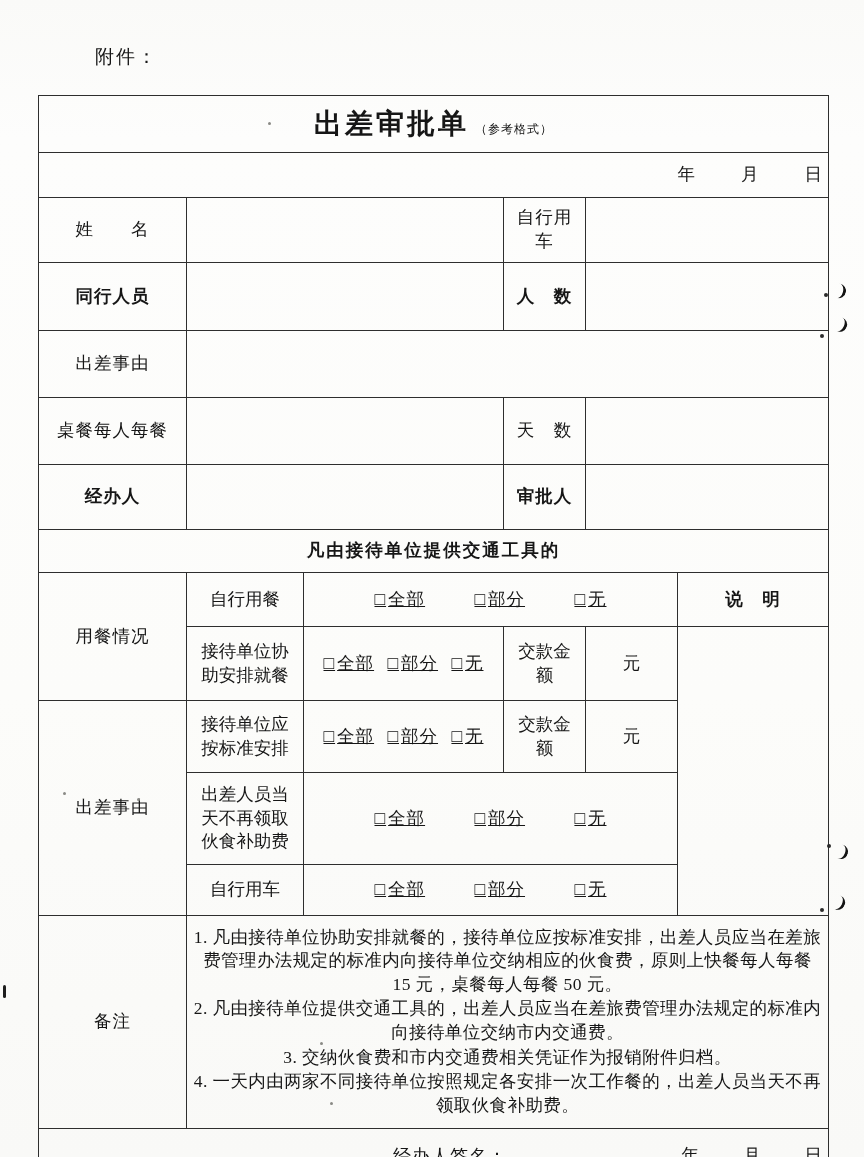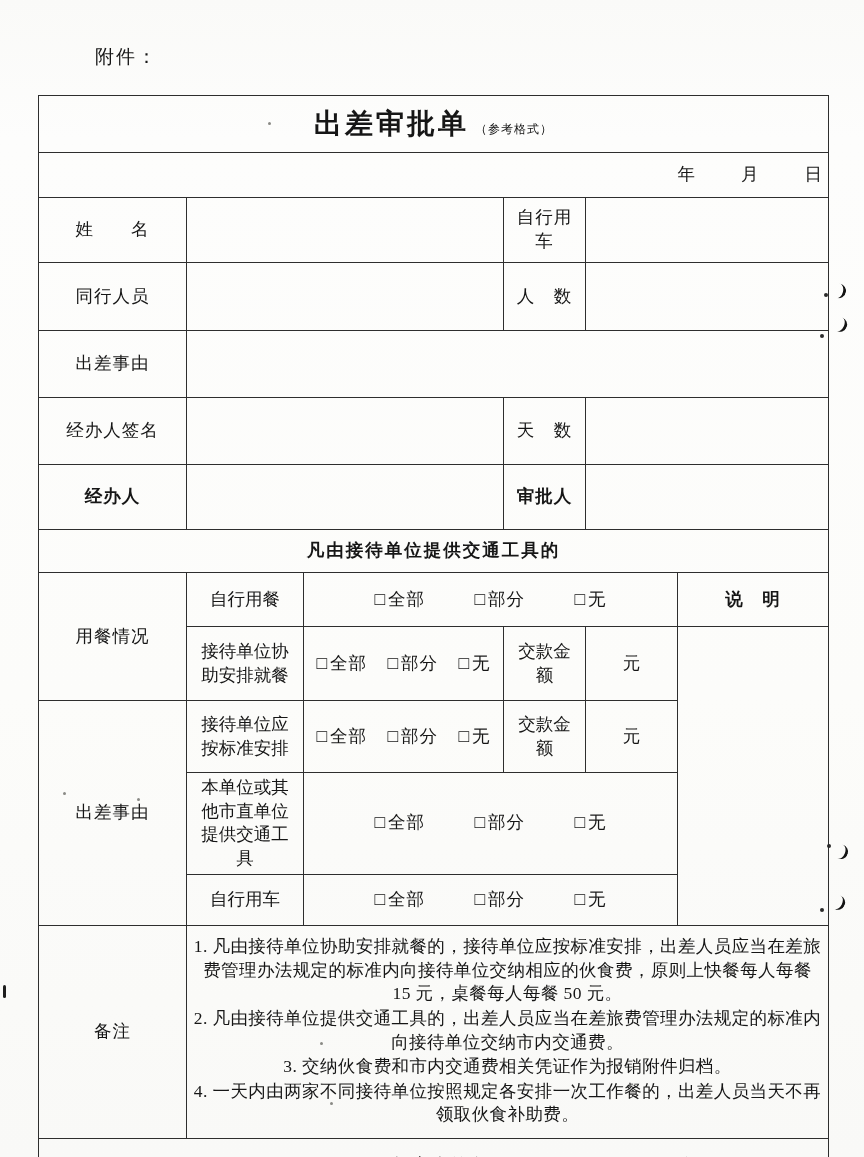--- a/index.html
+++ b/index.html
@@ -25,21 +25,21 @@
     text-align:center;
     font-size:17.5px;
     line-height:1.35;
     padding:3px 6px;
     overflow:hidden;
   }
   
   .r-title td{height:50px;border-bottom-width:1.4px;}
   .r-date td{height:38px;}
   .r-name td{height:58px;}
-  .r-comp td{height:61px;}
+  .r-comp td{height:61px;font-weight:bold;}
   .r-reason td{height:60px;margin-left:36px;}
   .r-time td{height:60px;}
   .r-handler td{height:58px;font-weight:bold;}
   .r-decl td{height:36px;}
   .r-meal1 td{height:47px;}
   .r-meal2 td{height:67px;}
   .r-veh1 td{height:65px;}
   .r-veh2 td{height:85px;}
   .r-veh3 td{height:44px;}
   .r-remarks td{height:206px;}
@@ -51,22 +51,22 @@
 
   .date-cell{padding-right:24px;}
   .date-flex{display:flex;justify-content:flex-end;align-items:center;gap:46px;}
 
   .lbl{letter-spacing:1px;}
   .sub-lbl{font-size:17px;padding:3px 13px;}
   .decl-header{font-weight:bold;letter-spacing:2px;}
   .expl-header{font-weight:bold;letter-spacing:1px;}
 
   .opts{font-size:16.5px;letter-spacing:1px;padding:3px 8px;}
-  .opt{white-space:nowrap;}
-  .opts .opt + .opt{margin-left:15px;}
+  .opt{white-space:nowrap;text-decoration:underline;}
+  .opts .opt + .opt{margin-left:8px;}
   .opts-wide .opt + .opt{margin-left:44px;}
   .cb{margin-right:2px;}
 
   .amount-lbl{font-size:16.5px;padding:2px 9px;}
   .unit-cell{font-size:17px;padding-top:18px;}
 
   .remarks-cell{
     text-align:left;vertical-align:top;
     font-size:16.5px;line-height:1.54;
     padding:6px 10px 6px 13px;letter-spacing:0.4px;
@@ -132,21 +132,21 @@
       <td class="lbl">人　数</td>
       <td colspan="2"></td>
     </tr>
 
     <tr class="r-reason">
       <td class="lbl">出差事由</td>
       <td colspan="5"></td>
     </tr>
 
     <tr class="r-time">
-      <td class="lbl">经办人签名</td>
+      <td class="lbl">桌餐每人每餐</td>
       <td colspan="2"></td>
       <td class="lbl">天　数</td>
       <td colspan="2"></td>
     </tr>
 
     <tr class="r-handler">
       <td class="lbl">经办人</td>
       <td colspan="2"></td>
       <td class="lbl">审批人</td>
       <td colspan="2"></td>
@@ -185,21 +185,21 @@
       <td class="opts">
         <span class="opt"><span class="cb">□</span><span>全部</span></span>
         <span class="opt"><span class="cb">□</span><span>部分</span></span>
         <span class="opt"><span class="cb">□</span><span>无</span></span>
       </td>
       <td class="amount-lbl">交款金额</td>
       <td class="unit-cell">元</td>
     </tr>
 
     <tr class="r-veh2">
-      <td class="sub-lbl">本单位或其他市直单位提供交通工具</td>
+      <td class="sub-lbl">出差人员当天不再领取伙食补助费</td>
       <td colspan="3" class="opts opts-wide">
         <span class="opt"><span class="cb">□</span><span>全部</span></span>
         <span class="opt"><span class="cb">□</span><span>部分</span></span>
         <span class="opt"><span class="cb">□</span><span>无</span></span>
       </td>
     </tr>
 
     <tr class="r-veh3">
       <td class="sub-lbl">自行用车</td>
       <td colspan="3" class="opts opts-wide">

